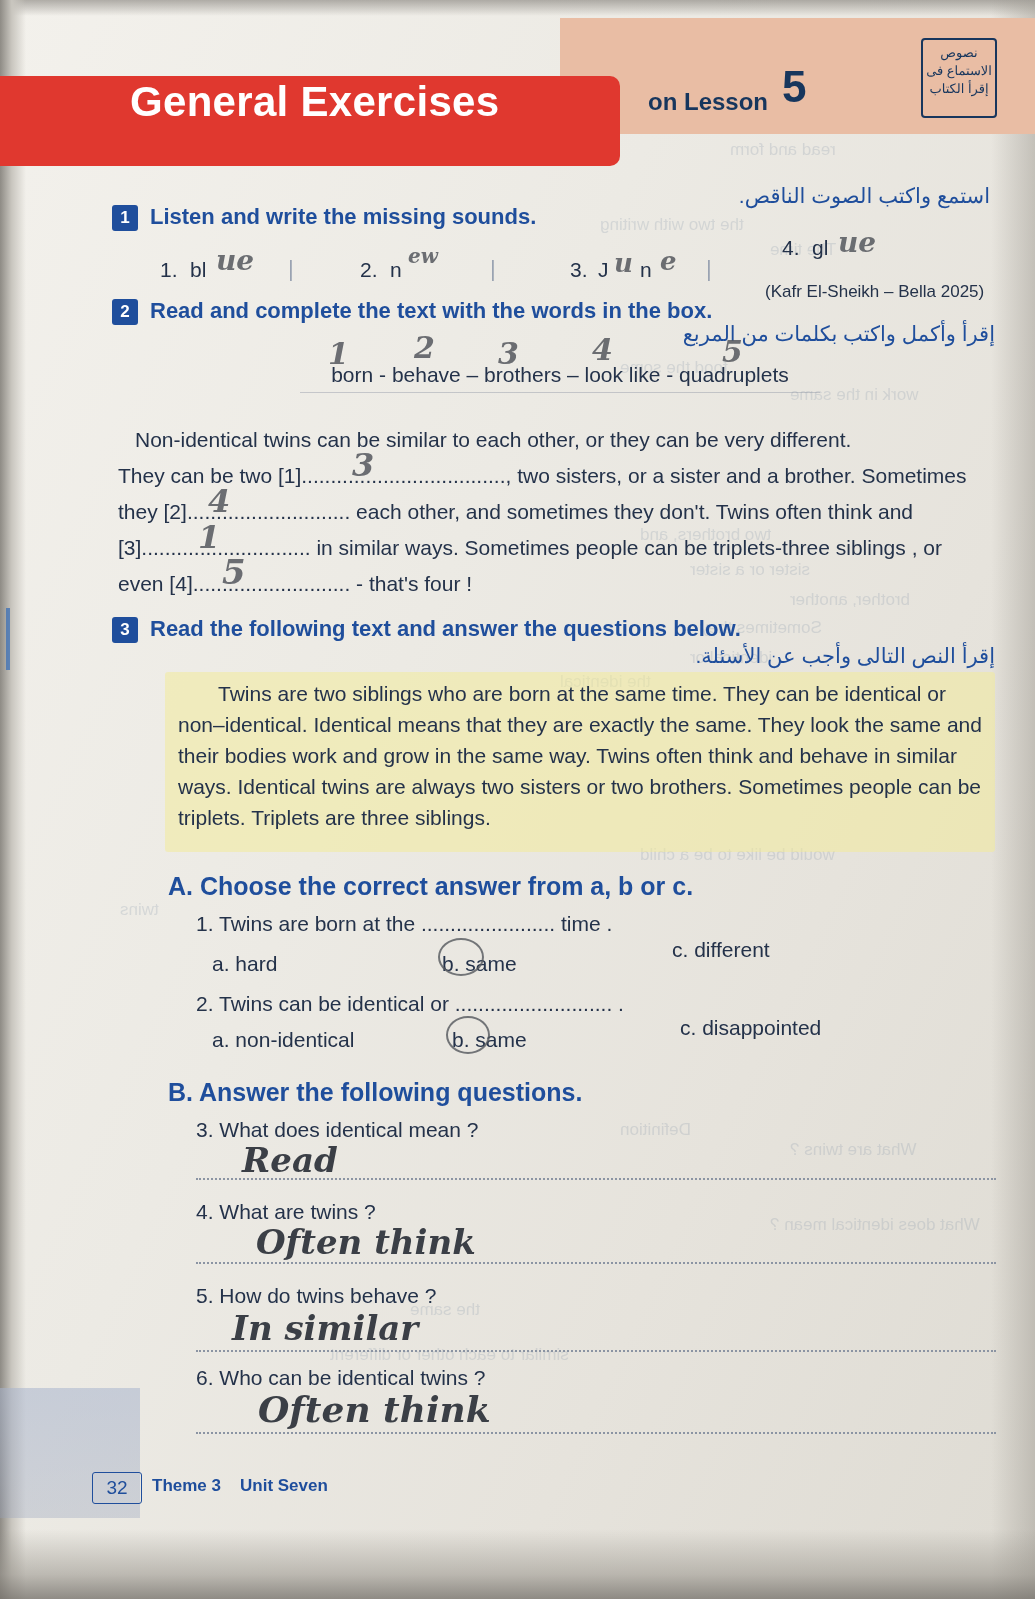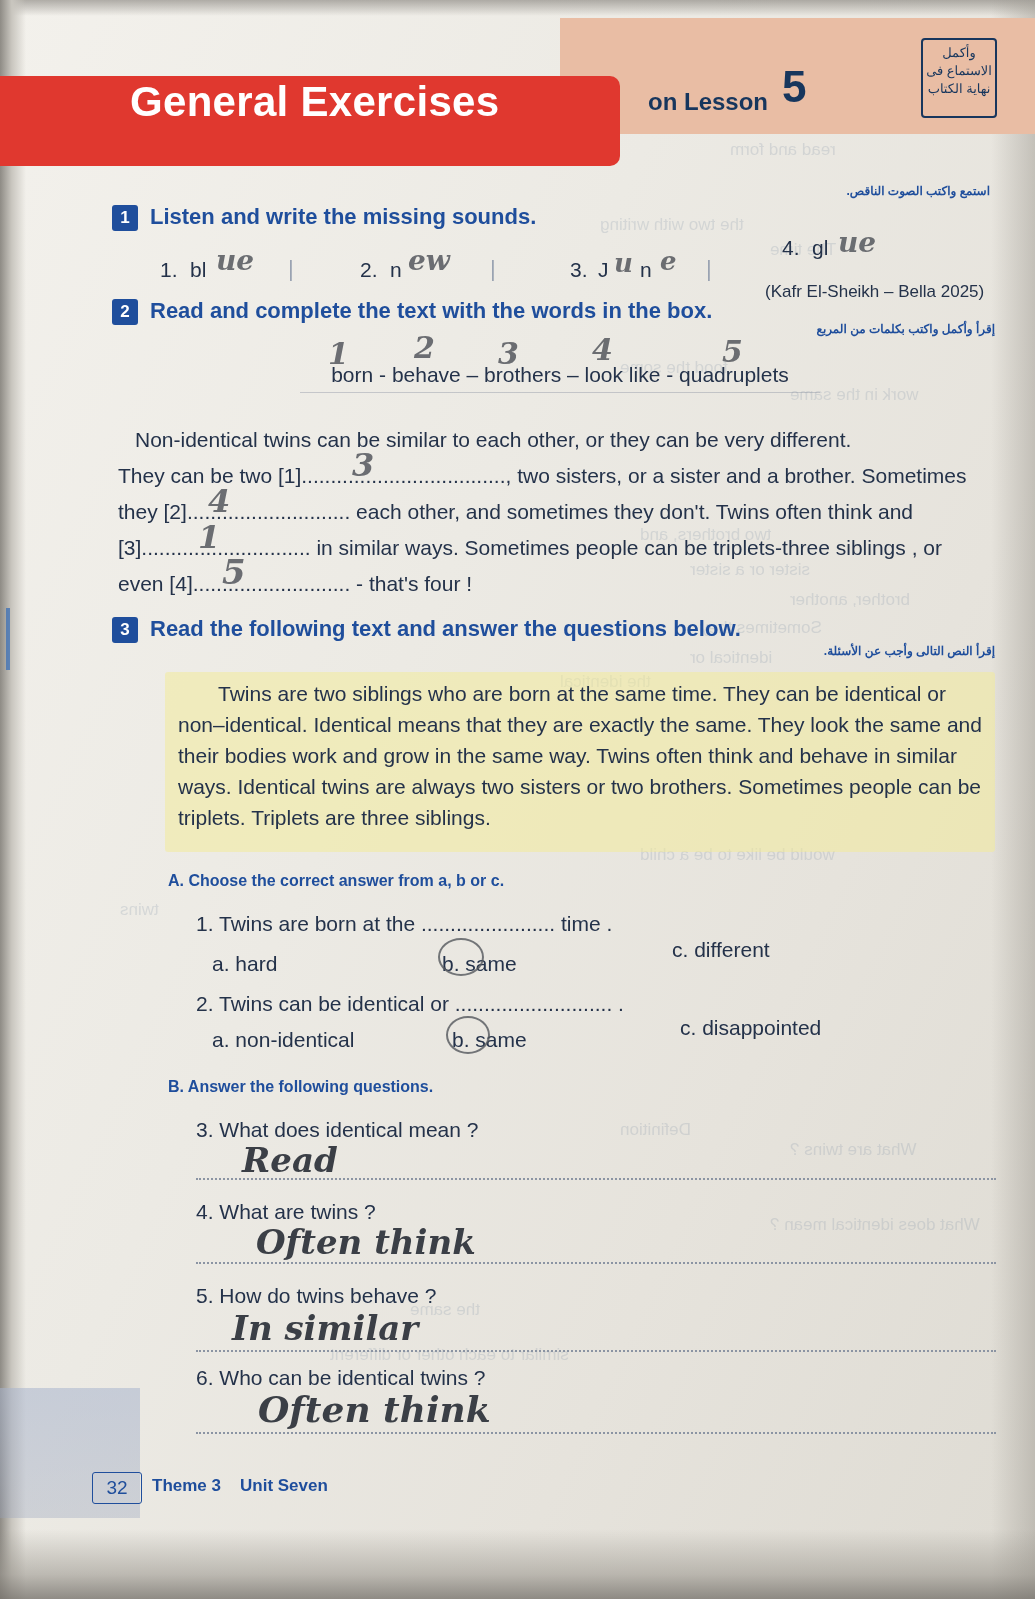--- a/index.html
+++ b/index.html
@@ -130,24 +130,23 @@
   }
   .ex-title {
     position: absolute;
     color: #1f4e9c;
     font-size: 22px;
     font-weight: bold;
   }
   .ar-note {
     position: absolute;
     color: #1f4e9c;
-    font-size: 12px;
+    font-size: 21px;
     direction: rtl;
     text-align: right;
-    font-weight: bold;
   }
   .dark-text {
     position: absolute;
     color: #24324a;
     font-size: 21px;
   }
 
   
   .q1-item { position: absolute; color: #24324a; font-size: 21px; }
   .q1-sep { position: absolute; color: #9aa3b2; font-size: 22px; }
@@ -183,21 +182,21 @@
     width: 812px;
     color: #24324a;
     font-size: 21px;
     line-height: 31px;
     text-indent: 40px;
   }
 
   .sec-label {
     position: absolute;
     color: #1f4e9c;
-    font-size: 16px;
+    font-size: 25px;
     font-weight: bold;
   }
   .q-line { position: absolute; color: #24324a; font-size: 21px; }
   .opt { position: absolute; color: #24324a; font-size: 21px; }
 
   .answer-rule {
     position: absolute;
     border-bottom: 2px dotted #8b94a3;
     height: 0;
   }
@@ -288,34 +287,34 @@
   <div class="margin-mark" style="left:6px; top:608px; height:62px;"></div>
   <div class="footer-band"></div>
 
   <div class="header-band">
     <div class="header-peach"></div>
     <div class="header-red"></div>
   </div>
   <div class="header-title">General Exercises</div>
   <div class="header-lesson">on Lesson</div>
   <div class="header-lesson-num">5</div>
-  <div class="header-ar-box">وأكمل الاستماع فى نهاية الكتاب</div>
+  <div class="header-ar-box">نصوص الاستماع فى إقرأ الكتاب</div>
 
   <div class="ex-num" style="left:112px; top:205px;">1</div>
   <div class="ex-title" style="left:150px; top:204px;">Listen and write the missing sounds.</div>
   <div class="ar-note" style="left:620px; top:184px; width:370px;">استمع واكتب الصوت الناقص.</div>
 
   <div class="q1-item" style="left:160px; top:258px;">1.</div>
   <div class="q1-item" style="left:190px; top:258px;">bl</div>
   <div class="hw hw-pencil" style="left:216px; top:244px; font-size:28px;">ue</div>
   <div class="q1-sep" style="left:288px; top:256px;">|</div>
 
   <div class="q1-item" style="left:360px; top:258px;">2.</div>
   <div class="q1-item" style="left:390px; top:258px;">n</div>
-  <div class="hw hw-pencil" style="left:408px; top:244px; font-size:28px;">ew</div>
+  <div class="hw hw-pencil" style="left:408px; top:244px; font-size:20px;">ew</div>
   <div class="q1-sep" style="left:490px; top:256px;">|</div>
 
   <div class="q1-item" style="left:570px; top:258px;">3.</div>
   <div class="q1-item" style="left:598px; top:258px;">J</div>
   <div class="hw hw-pencil" style="left:614px; top:248px; font-size:26px;">u</div>
   <div class="q1-item" style="left:640px; top:258px;">n</div>
   <div class="hw hw-pencil" style="left:660px; top:246px; font-size:26px;">e</div>
   <div class="q1-sep" style="left:706px; top:256px;">|</div>
 
   <div class="q1-item" style="left:782px; top:236px;">4.</div>

